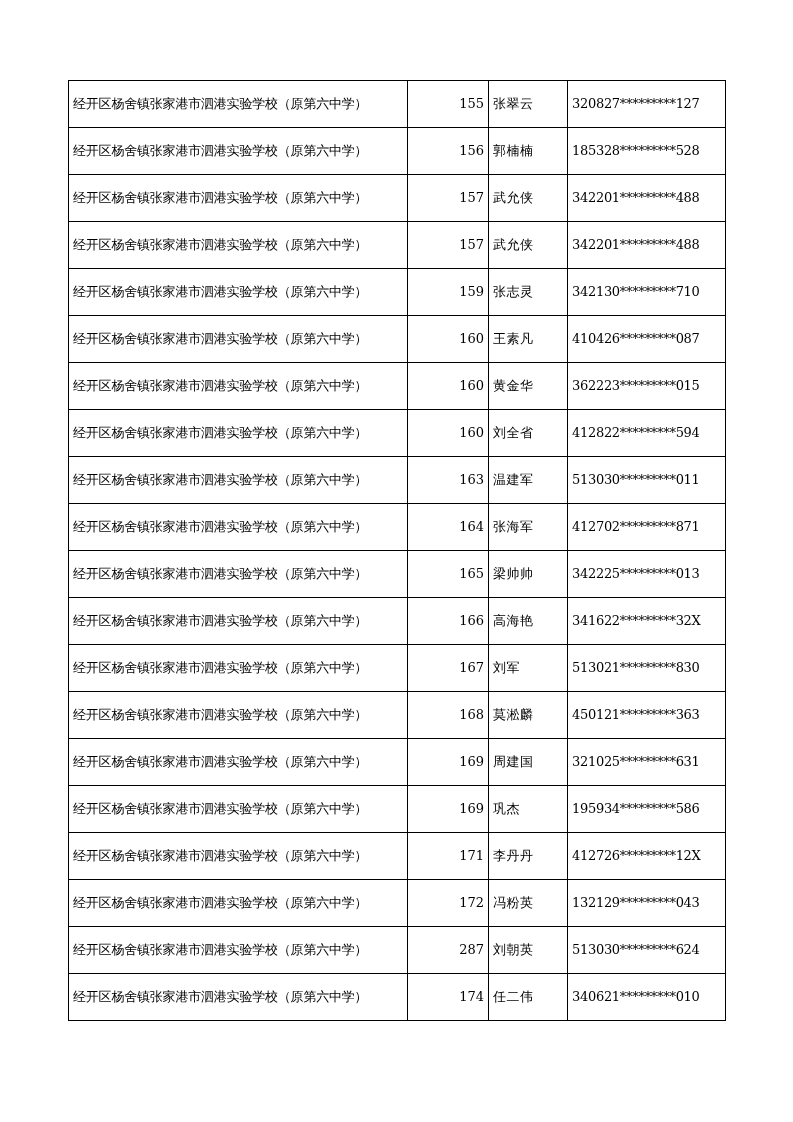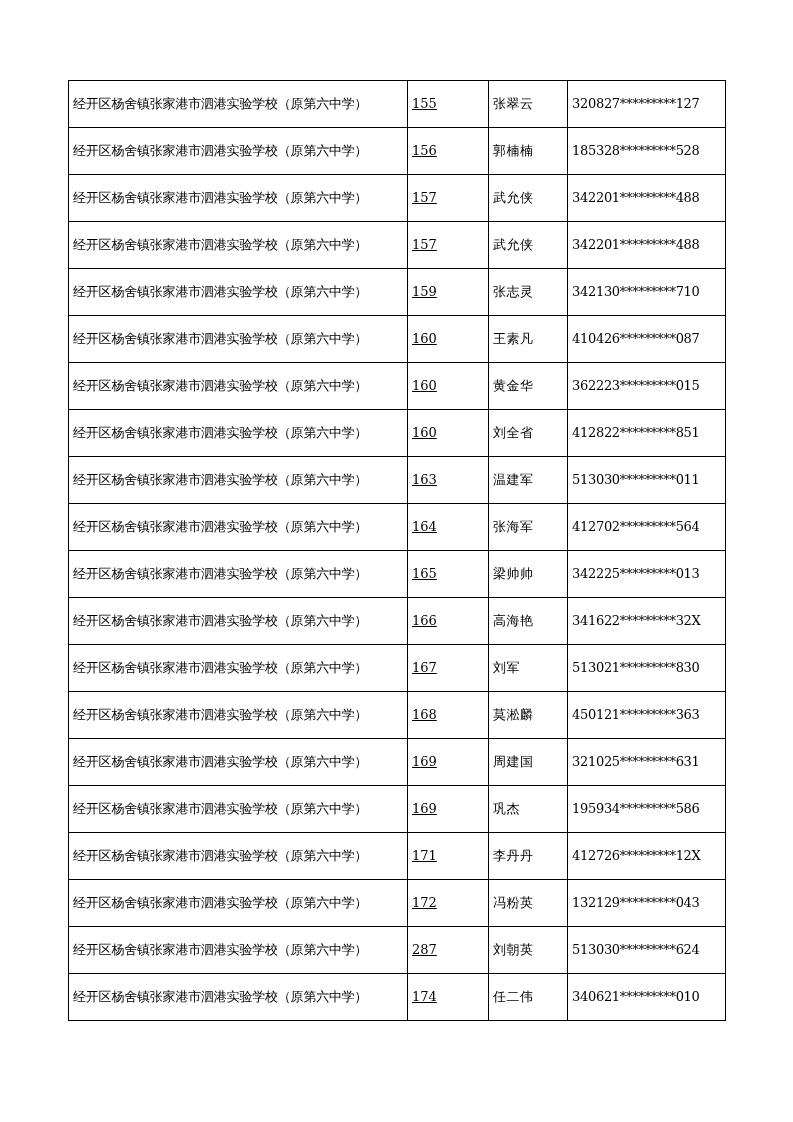--- a/index.html
+++ b/index.html
@@ -37,23 +37,22 @@
     line-height: 1.1;
   }
   td.c-school {
     width: 330px;
     text-align: left;
     font-family: "DejaVu Serif", "Liberation Serif", serif;
     letter-spacing: -0.2px;
   }
   td.c-num {
     width: 72px;
-    text-align: left;
-    font-family: "DejaVu Serif", "Liberation Serif", serif;
-    text-decoration: underline;
+    text-align: right;
+    font-family: "DejaVu Serif", "Liberation Serif", serif;
   }
   td.c-name {
     width: 70px;
     letter-spacing: 0.5px;
   }
   td.c-id {
     width: 149px;
     font-family: "DejaVu Serif", "Liberation Serif", serif;
     font-size: 12.5px;
     letter-spacing: -0.3px;
@@ -126,37 +125,37 @@
         <td class="c-num">160</td>
         <td class="c-name">黄金华</td>
         <td class="c-id">362223*********015</td>
       </tr>
       <tr>
         <td class="c-school">
             <span class="school-inner">经开区杨舍镇张家港市泗港实验学校（原第六中学）</span>
           </td>
         <td class="c-num">160</td>
         <td class="c-name">刘全省</td>
-        <td class="c-id">412822*********851</td>
+        <td class="c-id">412822*********594</td>
       </tr>
       <tr>
         <td class="c-school">
             <span class="school-inner">经开区杨舍镇张家港市泗港实验学校（原第六中学）</span>
           </td>
         <td class="c-num">163</td>
         <td class="c-name">温建军</td>
         <td class="c-id">513030*********011</td>
       </tr>
       <tr>
         <td class="c-school">
             <span class="school-inner">经开区杨舍镇张家港市泗港实验学校（原第六中学）</span>
           </td>
         <td class="c-num">164</td>
         <td class="c-name">张海军</td>
-        <td class="c-id">412702*********564</td>
+        <td class="c-id">412702*********871</td>
       </tr>
       <tr>
         <td class="c-school">
             <span class="school-inner">经开区杨舍镇张家港市泗港实验学校（原第六中学）</span>
           </td>
         <td class="c-num">165</td>
         <td class="c-name">梁帅帅</td>
         <td class="c-id">342225*********013</td>
       </tr>
       <tr>

